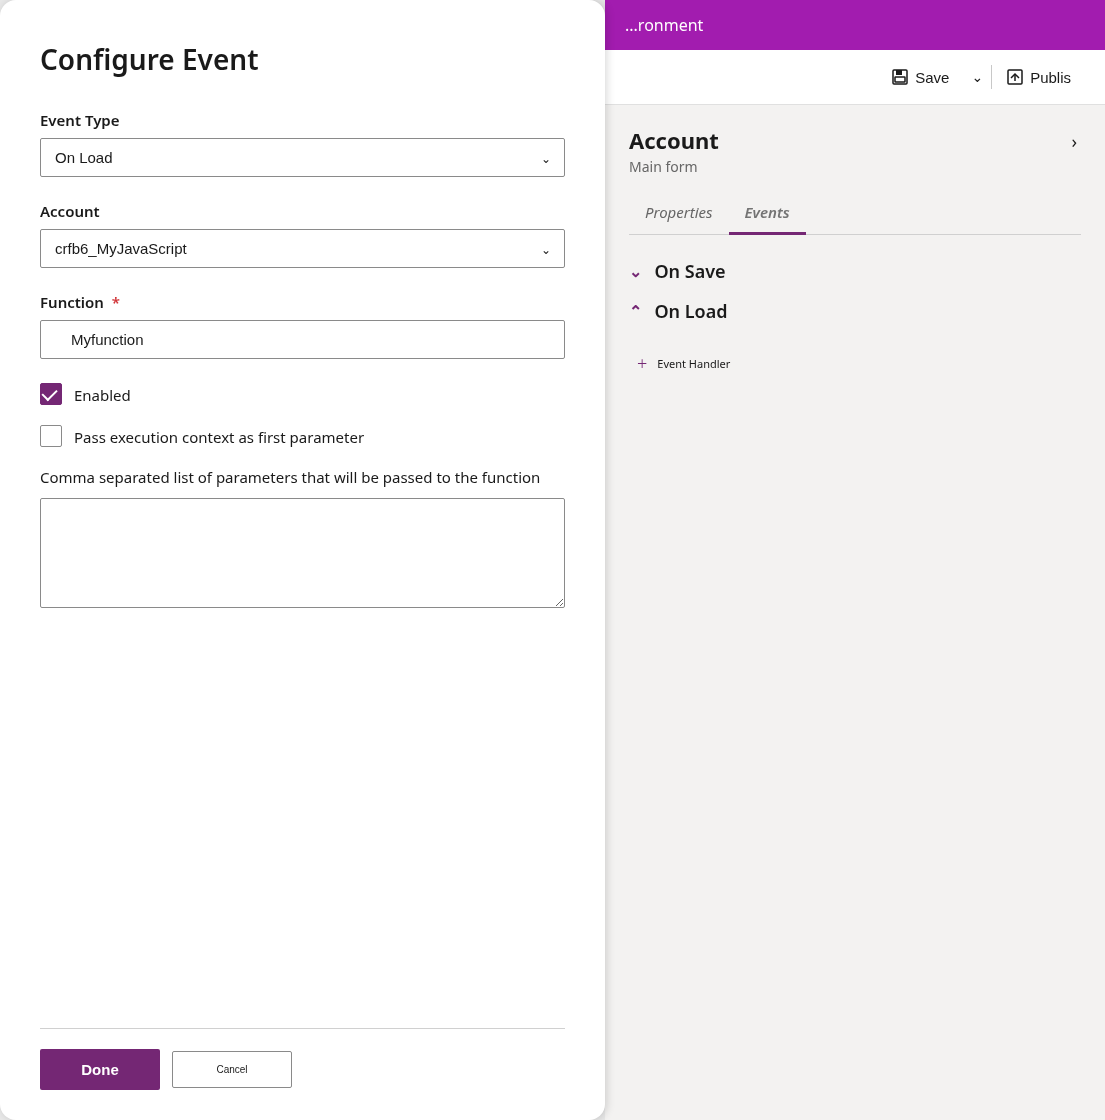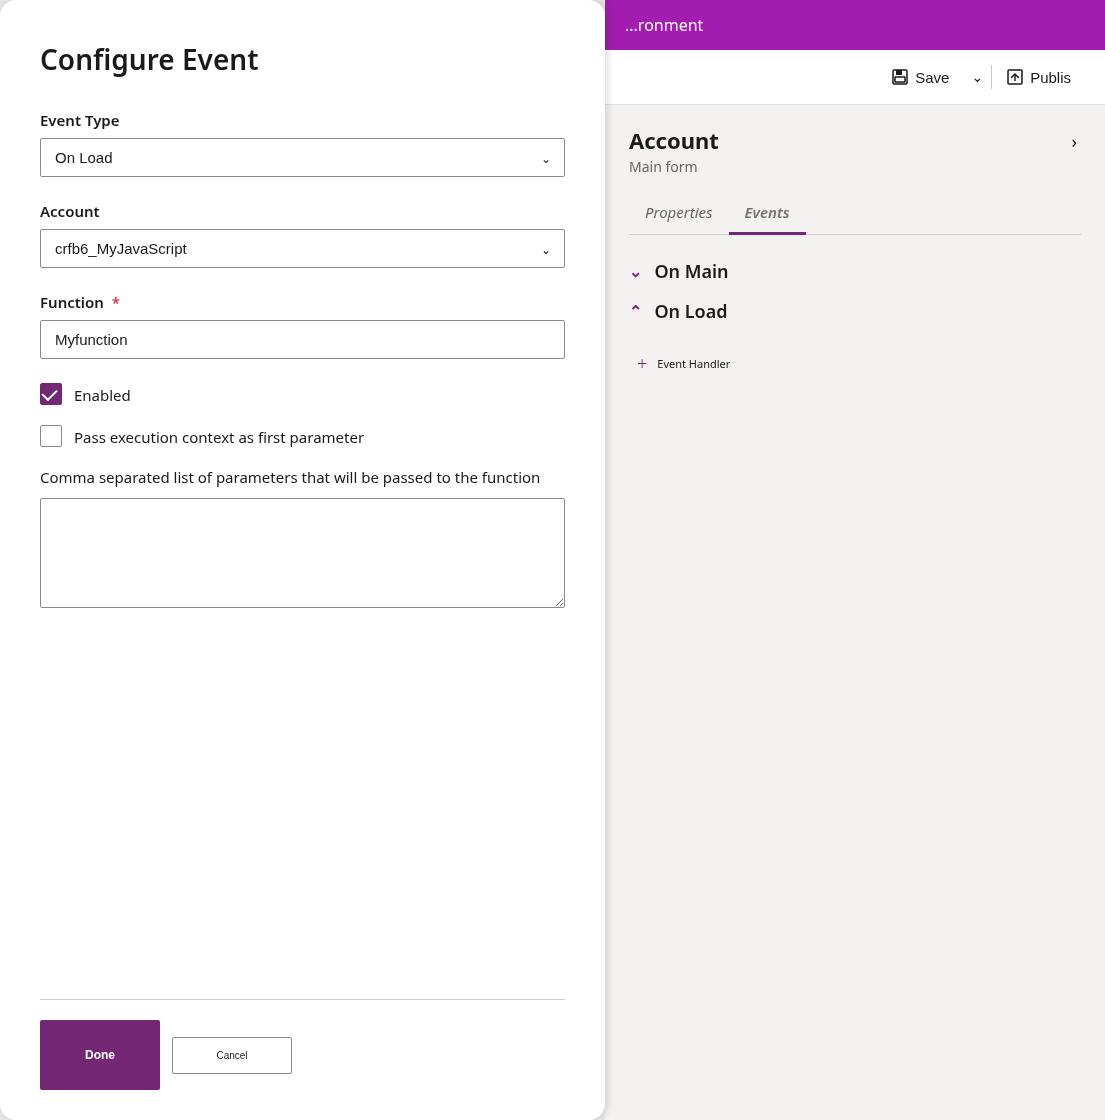--- a/index.html
+++ b/index.html
@@ -71,21 +71,21 @@
       right: 14px;
       top: 50%;
       transform: translateY(-50%);
       pointer-events: none;
       color: #1a1a1a;
       font-size: 12px;
     }
 
     .form-input {
       width: 100%;
-      padding: 10px 14px;
+      padding: 10px 30px;
       font-size: 15px;
       border: 1px solid #8a8a8a;
       border-radius: 2px;
       background: #ffffff;
       color: #1a1a1a;
     }
 
     .form-textarea {
       width: 100%;
       height: 110px;
@@ -158,22 +158,22 @@
       border-top: 1px solid #d0d0d0;
       display: flex;
       gap: 12px;
       align-items: center;
     }
 
     .btn-done {
       background: #742774;
       color: #ffffff;
       border: none;
-      padding: 28px 32px;
-      font-size: 12px;
+      padding: 12px 32px;
+      font-size: 15px;
       font-weight: 600;
       border-radius: 2px;
       cursor: pointer;
       min-width: 120px;
     }
 
     .btn-cancel {
       background: #ffffff;
       color: #1a1a1a;
       border: 1px solid #8a8a8a;
@@ -459,21 +459,21 @@
       </div>
       <div class="tab-item active">
         <span>Events</span>
       </div>
     </div>
 
     <div class="events-section">
 
       <div class="event-group-header">
         <span class="event-group-icon">⌄</span>
-        <span class="event-group-title">On Main</span>
+        <span class="event-group-title">On Save</span>
       </div>
 
       <div class="event-group-header">
         <span class="event-group-icon">⌃</span>
         <span class="event-group-title">On Load</span>
       </div>
 
       <div class="event-handler-row">
         <span class="plus-icon">+</span>
         <span class="event-handler-label">Event Handler</span>

